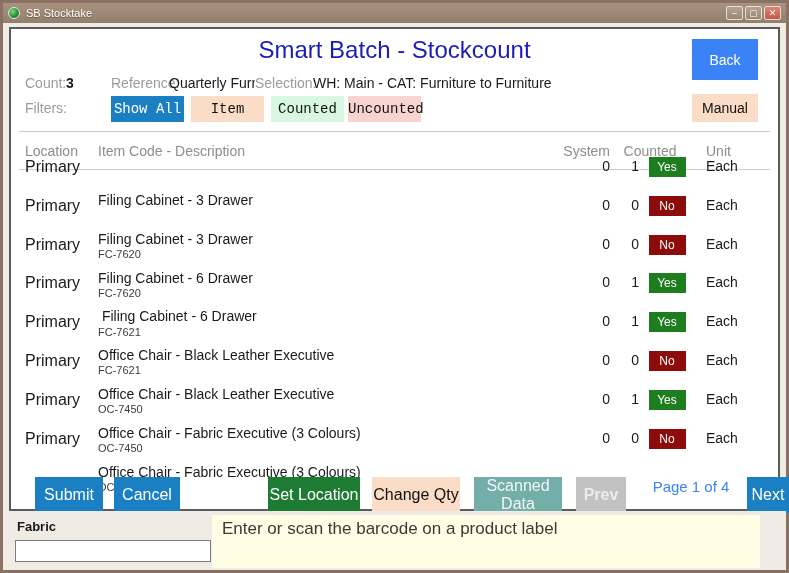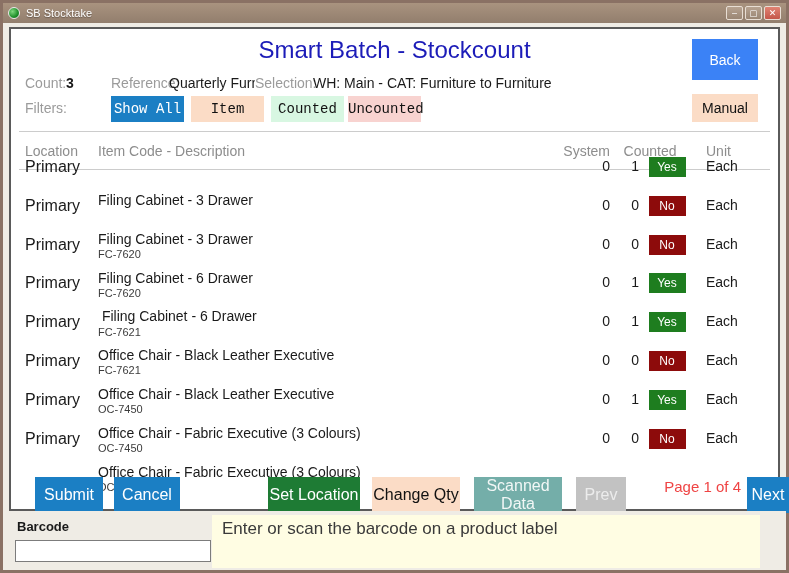--- a/index.html
+++ b/index.html
@@ -77,23 +77,23 @@
 
   
   .footer { position:absolute; left:8px; right:8px; bottom:8px; height:28px; }
   .fbtn { position:absolute; top:4px; height:36px; border:none; font-size:16px;
           font-family:inherit; cursor:pointer; }
   .b-submit   { left:16px;  width:68px; background:#1b7fc4; color:#fff; }
   .b-cancel   { left:95px;  width:66px; background:#1b7fc4; color:#fff; }
   .b-setloc   { left:249px; width:92px; background:#1e7b34; color:#fff; }
   .b-chqty    { left:353px; width:88px; background:#fbdcc6; color:#111; }
   .b-scanned  { left:455px; width:88px; background:#74aea9; color:#f2f7f6; }
-  .b-prev     { left:557px; width:50px; background:#c2c2c2; color:#ececec; cursor:default; }
+  .b-prev     { left:557px; width:50px; background:#c2c2c2; color:#ececec; cursor:default;font-weight:bold; }
   .page-indicator { position:absolute; left:622px; width:100px; top:0; line-height:28px;
-                    text-align:right; font-size:15px; color:#ef4444; }
+                    text-align:center; font-size:15px; color:#3b82f6; }
   .b-next     { left:728px; width:42px; background:#1b7fc4; color:#fff; }
 
   
   .bottombar { position:absolute; left:0; right:0; top:508px; height:59px; background:#efece5; }
   .barcode-label { position:absolute; left:14px; top:8px; font-size:13px; font-weight:bold; color:#1a1a1a; }
   .barcode-input { position:absolute; left:12px; top:29px; width:196px; height:22px;
                    border:1px solid #7c7c7c; background:#fff; font-size:13px;
                    font-family:inherit; padding:0 4px; }
   .hint-panel { position:absolute; left:209px; top:4px; width:548px; height:53px;
                 background:#fffde3; font-size:17px; color:#3a3a3a; padding:4px 10px; }
@@ -264,18 +264,18 @@
       <button class="fbtn b-setloc">Set Location</button>
       <button class="fbtn b-chqty">Change Qty</button>
       <button class="fbtn b-scanned">Scanned Data</button>
       <button class="fbtn b-prev">Prev</button>
       <span class="page-indicator">Page 1 of 4</span>
       <button class="fbtn b-next">Next</button>
     </div>
   </div>
 
   <div class="bottombar">
-    <span class="barcode-label">Barcode</span>
+    <span class="barcode-label">Fabric</span>
     <input class="barcode-input" type="text" value="" style="">
     <div class="hint-panel">Enter or scan the barcode on a product label</div>
   </div>
 
 </div>
 
 </body></html>

